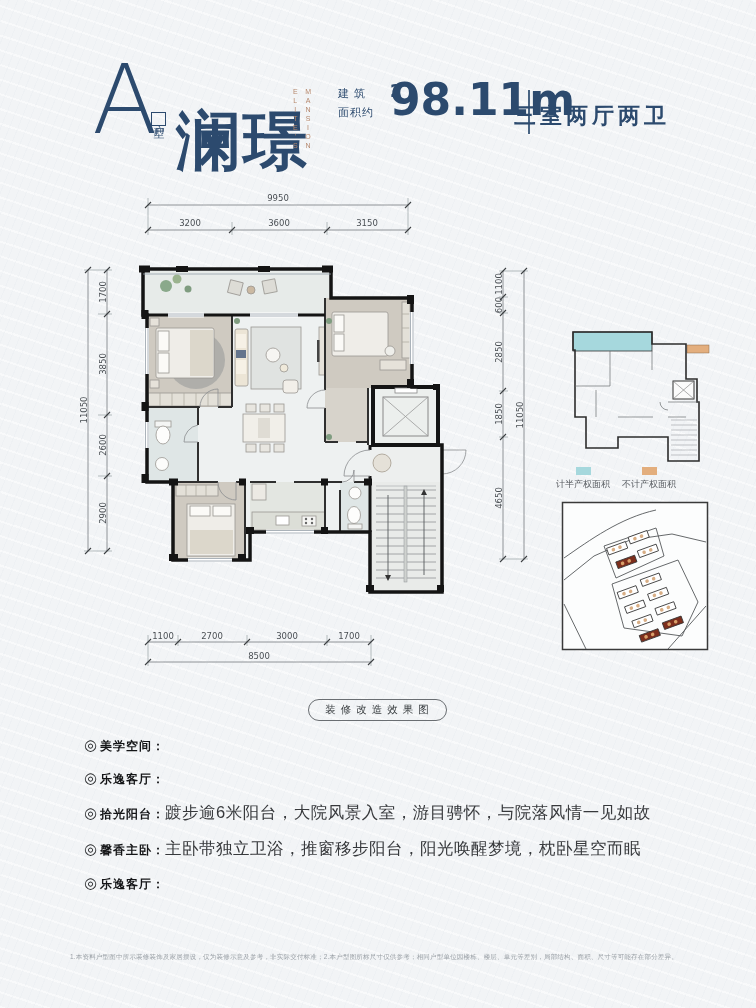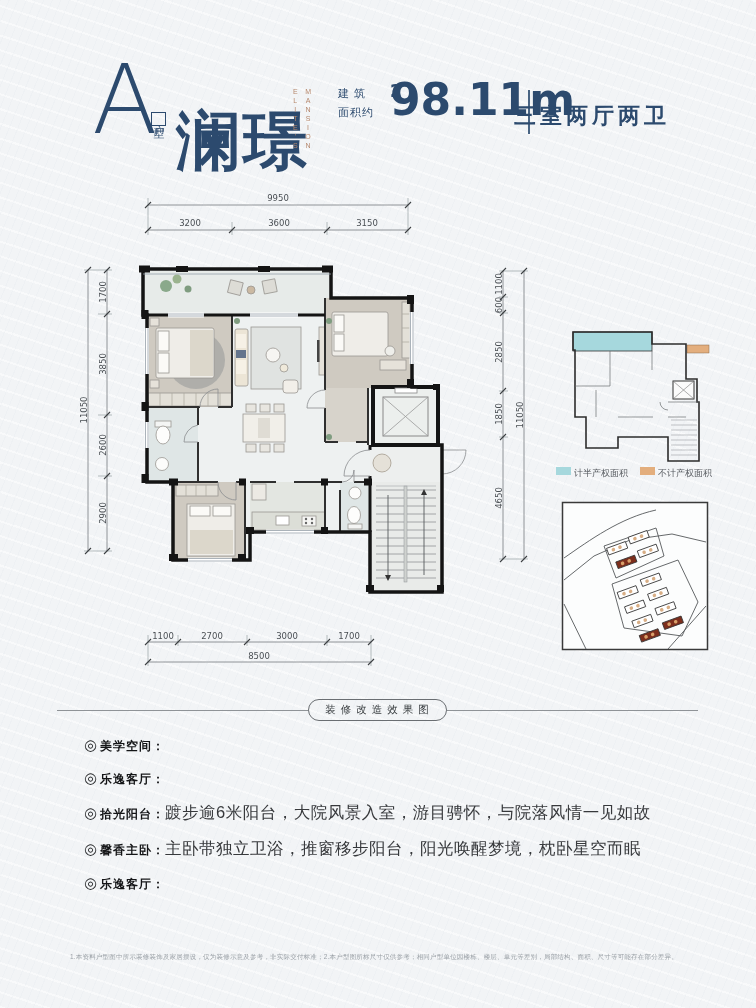--- a/index.html
+++ b/index.html
@@ -34,27 +34,27 @@
   .dims .tick{stroke:#3c4043;stroke-width:1.1;fill:none;}
   .dims text{font:8.5px "DejaVu Sans",sans-serif;fill:#4a4f54;text-anchor:middle;}
   .iw{stroke:#2f2f2f;stroke-width:2;fill:none;}
   .arc{stroke:#8a8d8f;stroke-width:.8;fill:none;}
   .win{stroke:#96a0a8;stroke-width:.8;}
   .fur{stroke:#9a9792;stroke-width:.8;}
   
   .keyplan{position:absolute;left:563px;top:320px;}
   .legend{position:absolute;left:556px;top:467px;width:170px;display:flex;gap:12px;
           font-size:9px;color:#55595e;align-items:center;}
-  .legend .leg{display:flex;align-items:flex-start;gap:3px;}
+  .legend .leg{display:flex;align-items:center;gap:3px;flex-direction:column;}
   .sw{display:inline-block;width:15px;height:8px;}
   .sw-cyan{background:#a6d8dd;}
   .sw-orange{background:#e3ae7d;}
   .siteplan{position:absolute;left:560px;top:500px;}
   
-  .divider{position:absolute;left:57px;top:699px;width:641px;display:flex;align-items:center;}
+  .divider{position:absolute;left:57px;top:699px;width:641px;display:flex;align-items:center;flex-direction:column;}
   .dline{flex:1;height:1px;background:#8f9397;}
   .pill{border:1px solid #6a6e72;border-radius:12px;padding:3px 12px 3px 16px;
         font-size:10.5px;letter-spacing:5px;color:#3c4043;white-space:nowrap;}
   
   .features{position:absolute;left:84px;top:736px;width:640px;}
   .frow{display:flex;align-items:baseline;margin-bottom:14px;white-space:nowrap;}
   .fb{font-size:15px;color:#2a2c2e;margin-right:3px;}
   .ft{font-size:12px;font-weight:700;color:#141517;letter-spacing:1px;}
   .fd{font-size:16.5px;color:#37393c;letter-spacing:.5px;}
   

